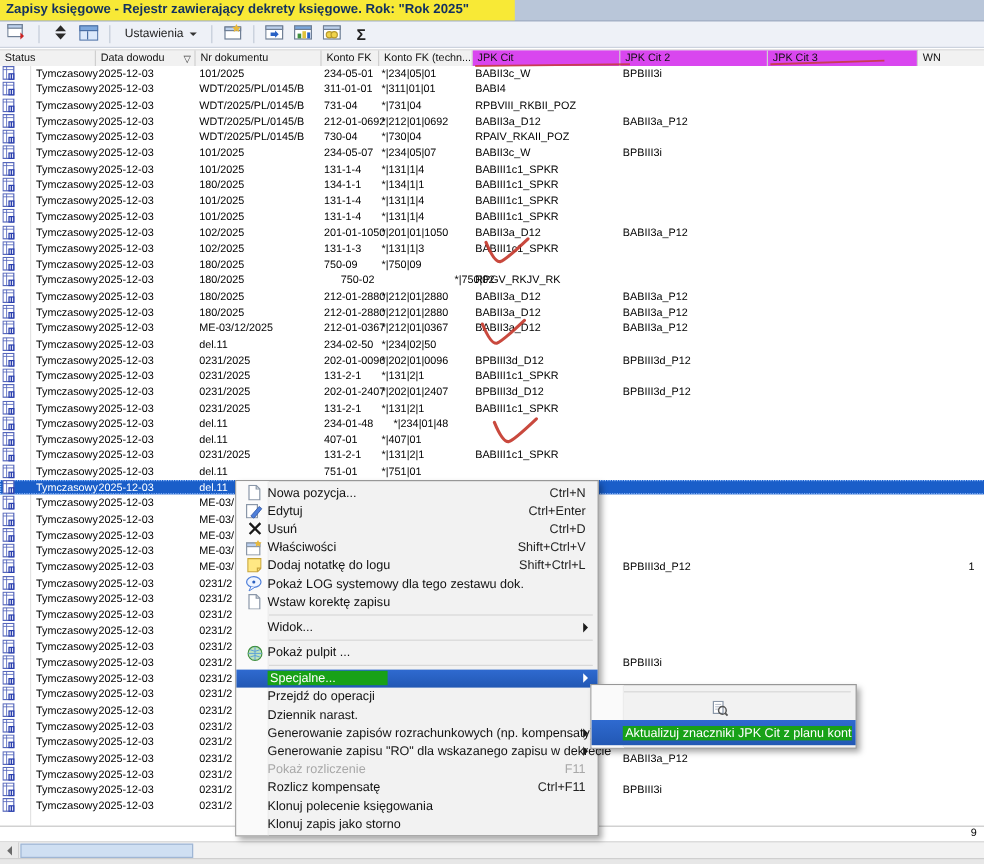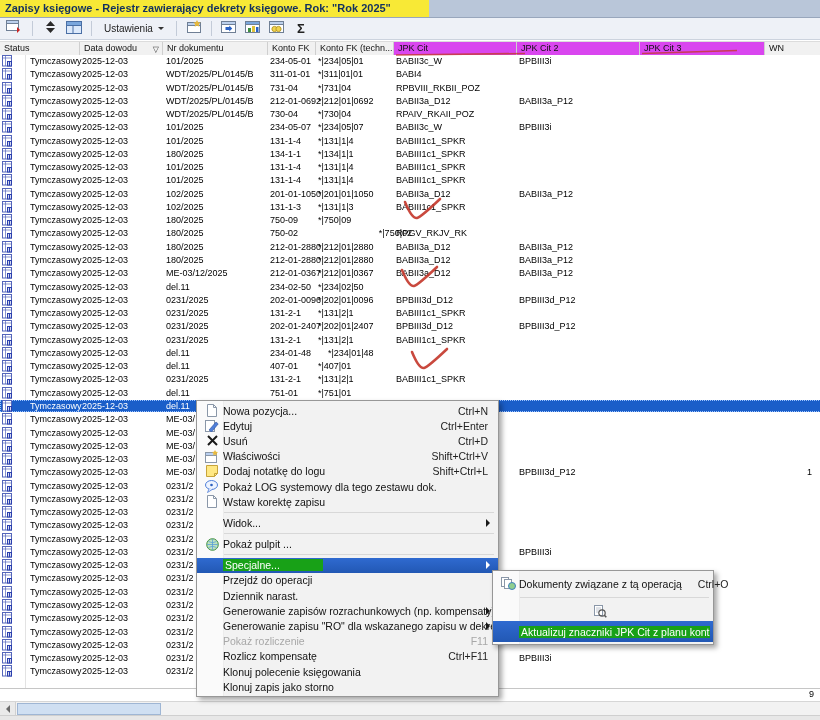--- a/index.html
+++ b/index.html
@@ -371,21 +371,21 @@
       <div class="rw" style="top: 172.497px;">
         <span class="ricon"><svg width="11" height="12">
             <rect x=".5" y=".5" width="9" height="10.5" fill="#fff" stroke="#5566bb"></rect>
             <path d="M3.5,.5 v10.5 M.5,3 h9" stroke="#5566bb" stroke-width=".7"></path>
             <rect x="5" y="6" width="5" height="5.5" fill="#2a3fae"></rect>
             <path d="M6.5,7 v3.5 M8.5,7 v3.5" stroke="#fff" stroke-width=".8"></path>
           </svg></span>
         <span class="cell" style="left: 30px; width: 50px;">Tymczasowy</span>
         <span class="cell" style="left: 82px; width: 80px;">2025-12-03</span>
         <span class="cell" style="left: 166px; width: 100px;">180/2025</span>
-        <span class="cell" style="left: 270px; width: 48px;">750-02</span>
+        <span class="cell" style="left: 284px; width: 48px;">750-02</span>
         <span class="cell" style="left: 336px; width: 76px; text-align: right;">*|750|02</span>
         <span class="cell" style="left: 396px; width: 121px;">RPGV_RKJV_RK</span>
       </div>
       <div class="rw" style="top: 185.766px;">
         <span class="ricon"><svg width="11" height="12">
             <rect x=".5" y=".5" width="9" height="10.5" fill="#fff" stroke="#5566bb"></rect>
             <path d="M3.5,.5 v10.5 M.5,3 h9" stroke="#5566bb" stroke-width=".7"></path>
             <rect x="5" y="6" width="5" height="5.5" fill="#2a3fae"></rect>
             <path d="M6.5,7 v3.5 M8.5,7 v3.5" stroke="#fff" stroke-width=".8"></path>
           </svg></span>
@@ -934,31 +934,20 @@
         <span class="lbl">Klonuj polecenie księgowania</span>
       </div>
       <div class="mi" style="height: 15.2px;">
         <span class="ic"></span>
         <span class="lbl">Klonuj zapis jako storno</span>
       </div>
     </div>
 
   <div class="menu" id="subMenu" style="left: 492px; top: 570px; width: 222px; z-index: 25;">
       <div class="gutter"></div>
-      <div class="mi" style="height: 21px;">
-        <span class="ic">
-          <svg width="15" height="13">
-            <rect x=".5" y=".5" width="7" height="9" fill="#fff" stroke="#8a97a8"></rect>
-            <rect x="3.5" y="2.5" width="7" height="9" fill="#fff" stroke="#8a97a8"></rect>
-            <circle cx="11" cy="9" r="3.5" fill="#8fce8f" stroke="#3f7fbf"></circle>
-          </svg>
-        </span>
-        <span class="lbl">Dokumenty związane z tą operacją</span>
-        <span class="sc">Ctrl+O</span>
-      </div>
       <div class="msep">
         <i></i>
       </div>
       <div class="mi" style="height: 21px; flex-direction: column;">
         <span class="ic">
           <svg width="14" height="13">
             <rect x="1.5" y=".5" width="8" height="10" fill="#fff" stroke="#8a97a8"></rect>
             <path d="M3,3 h5 M3,5 h5 M3,7 h3" stroke="#b0b8c4" stroke-width=".8"></path>
             <circle cx="9" cy="8" r="3.2" fill="none" stroke="#555" stroke-width="1.2"></circle>
             <path d="M11.3,10.3 l2,2" stroke="#555" stroke-width="1.6"></path>

